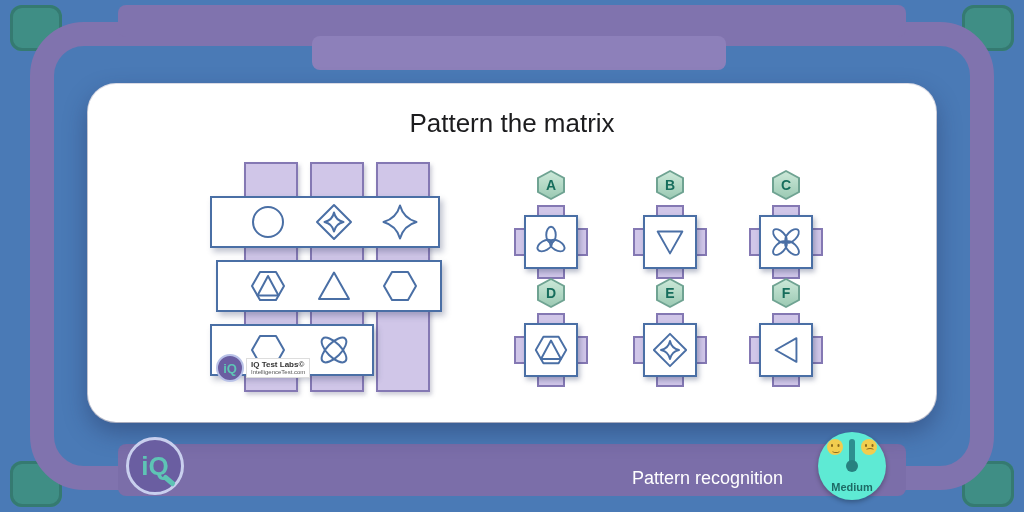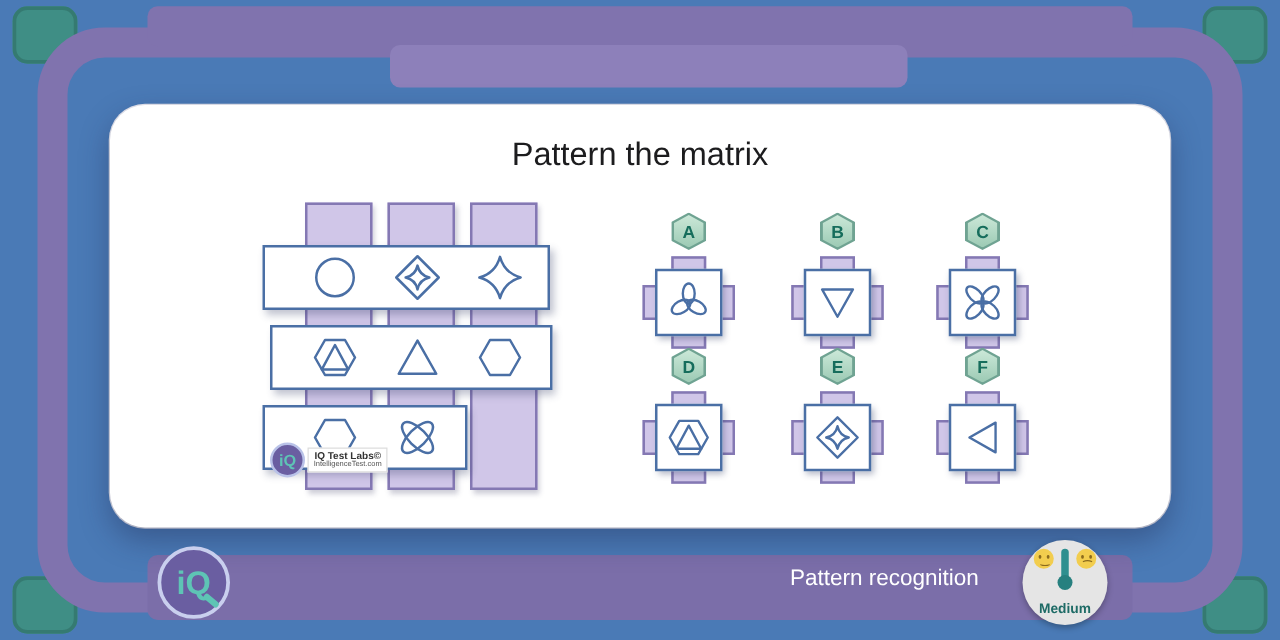--- a/index.html
+++ b/index.html
@@ -29,21 +29,21 @@
   .row-2{left:122px;top:240px;width:164px}
   .cell{position:absolute;top:4px;width:40px;height:40px;}
   .cell svg{width:100%;height:100%;}
   .row-0 .cell-0{left:36px}.row-0 .cell-1{left:102px}.row-0 .cell-2{left:168px}
   .row-1 .cell-0{left:30px}.row-1 .cell-1{left:96px}.row-1 .cell-2{left:162px}
   .row-2 .cell-0{left:36px}.row-2 .cell-1{left:102px}
 
   .watermark{position:absolute;left:128px;top:270px;display:flex;align-items:center;z-index:5;}
   .wm-circle{width:28px;height:28px;border-radius:50%;background:#6a5ea1;border:2px solid #b9c2e8;color:#5ec4b5;
              font-weight:bold;font-size:13px;display:flex;align-items:center;justify-content:center;box-sizing:border-box;}
-  .wm-box{background:#fff;border:1px solid #ddd;padding:1px 4px;margin-left:2px;line-height:1.15;text-align:center;}
+  .wm-box{background:#fff;border:1px solid #ddd;padding:1px 4px;margin-left:2px;line-height:1.15;}
   .wm-line1{font-size:8px;font-weight:bold;color:#333;}
   .wm-line2{font-size:6px;color:#555;}
 
   
   .option{position:absolute;width:80px;display:flex;flex-direction:column;align-items:center;cursor:pointer;}
   .opt-a{left:423px;top:86px}.opt-b{left:542px;top:86px}.opt-c{left:658px;top:86px}
   .opt-d{left:423px;top:194px}.opt-e{left:542px;top:194px}.opt-f{left:658px;top:194px}
   .badge{position:relative;width:28px;height:30px;margin-bottom:5px;}
   .badge-outer{position:absolute;left:0;top:0;width:28px;height:30px;background:#6fa392;
                clip-path:polygon(50% 0,100% 25%,100% 75%,50% 100%,0 75%,0 25%);}
@@ -61,25 +61,25 @@
 
   
   .footer-logo{position:absolute;left:126px;top:437px;width:58px;height:58px;border-radius:50%;background:#6a5ea1;
                border:3px solid #c9cfee;box-sizing:border-box;display:flex;align-items:center;justify-content:center;
                font-weight:bold;font-size:26px;color:#5ec4b5;z-index:6;}
   .footer-logo::after{content:"";position:absolute;width:14px;height:5px;background:#5ec4b5;right:5px;bottom:9px;
                transform:rotate(40deg);border-radius:2px;}
   .footer-text{position:absolute;left:206px;top:453px;font-size:23px;color:#fff;z-index:6;white-space:nowrap;}
   .footer-text sup{font-size:12px;}
   .footer-site{margin-left:14px;}
-  .footer-category{position:absolute;left:632px;top:452px;font-size:18px;color:#fff;z-index:6;}
+  .footer-category{position:absolute;left:632px;top:468px;font-size:18px;color:#fff;z-index:6;}
 
   
   .gauge{position:absolute;left:818px;top:432px;width:68px;height:68px;z-index:7;}
-  .gauge-circle{position:absolute;left:0;top:0;width:68px;height:68px;border-radius:50%;background:#e5e5e5;
+  .gauge-circle{position:absolute;left:0;top:0;width:68px;height:68px;border-radius:50%;background:#5eead4;
                 box-shadow:0 2px 5px rgba(0,0,0,.3);overflow:hidden;}
   .smiley{position:absolute;width:16px;height:16px;border-radius:50%;background:#f2cd4e;}
   .smiley-left{left:9px;top:7px}.smiley-right{left:43px;top:7px}
   .smiley::before{content:"";position:absolute;left:3.5px;top:5px;width:2.5px;height:2.5px;border-radius:50%;
                 background:#8a6a1d;box-shadow:6.5px 0 0 #8a6a1d;}
   .smiley-left::after{content:"";position:absolute;left:4px;top:8px;width:8px;height:4px;border:1.5px solid transparent;
                 border-bottom-color:#8a6a1d;border-radius:50%;}
   .smiley-right::after{content:"";position:absolute;left:4px;top:9px;width:8px;height:4px;border:1.5px solid transparent;
                 border-top-color:#8a6a1d;border-radius:50%;}
   .needle{position:absolute;left:31px;top:7px;width:6px;height:30px;background:#2e8f8f;border-radius:3px;}

